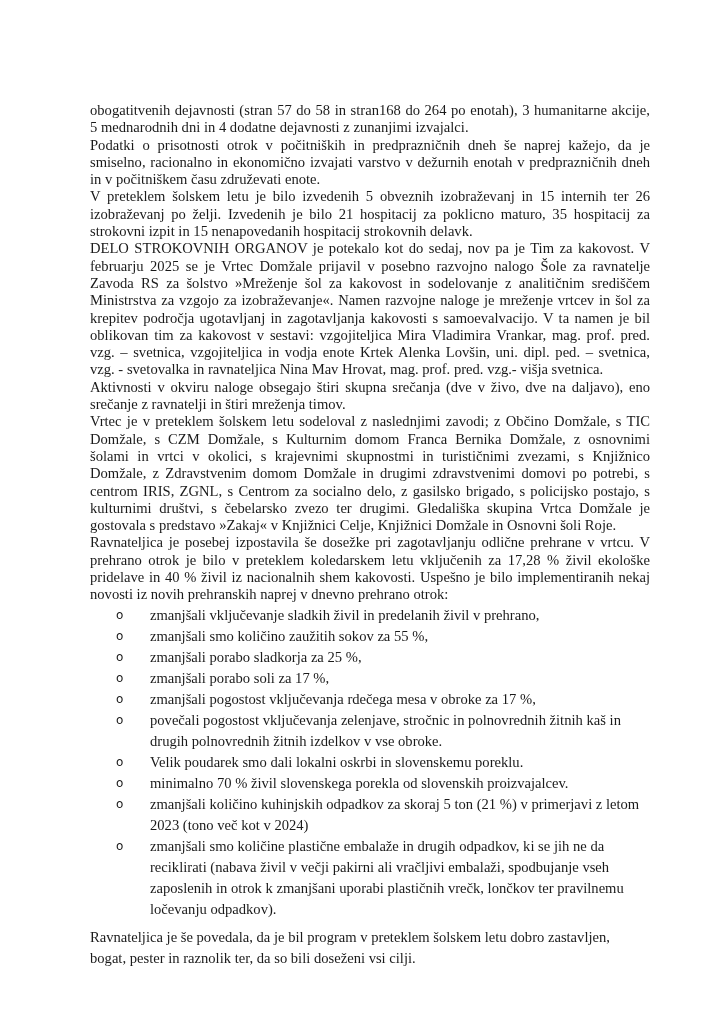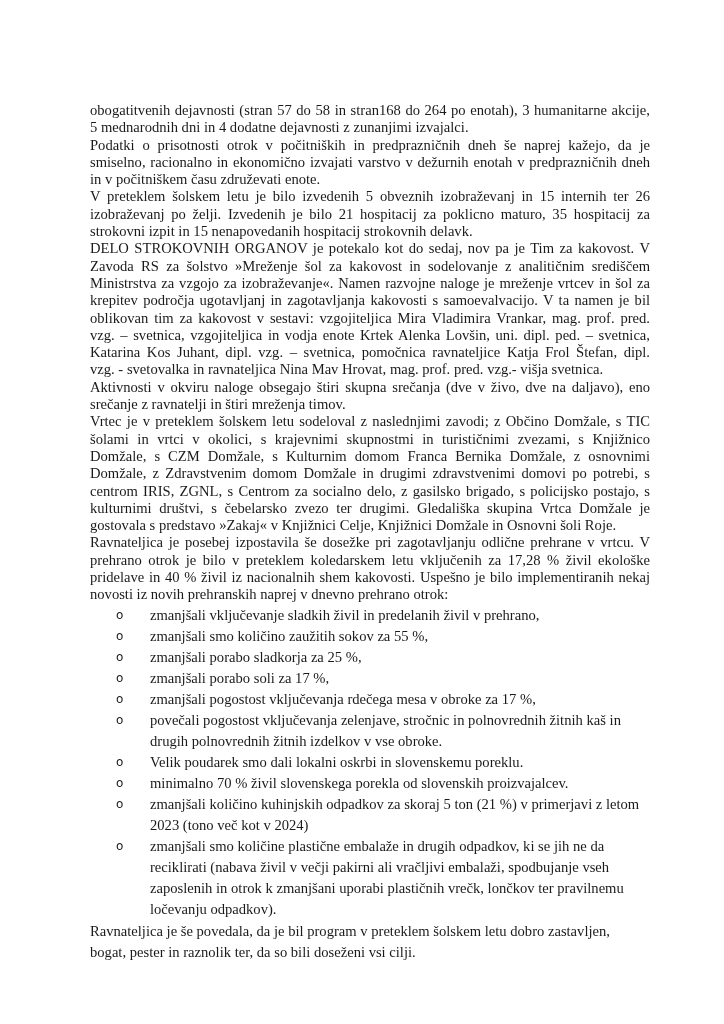--- a/index.html
+++ b/index.html
@@ -39,21 +39,21 @@
     position: absolute;
     left: 26px;
     top: 0;
     font-size: 12px;
     line-height: 17.3px;
     font-family: "DejaVu Sans", sans-serif;
   }
   .li-line { display: block; height: 21px; line-height: 21px; white-space: nowrap; }
   .li .bullet { line-height: 21px; }
   .list-wrap { margin-top: 1px; }
-  .tail { margin-top: 1px; }
+  .tail { margin-top: 7px; }
 </style>
 </head>
 <body>
 
 <div class="page">
 
   <div class="para">
     <span class="line justify">obogatitvenih dejavnosti (stran 57 do 58 in stran168 do 264 po enotah), 3 humanitarne akcije,</span>
     <span class="line">5 mednarodnih dni in 4 dodatne dejavnosti z zunanjimi izvajalci.</span>
   </div>
@@ -65,38 +65,38 @@
   </div>
 
   <div class="para">
     <span class="line justify">V preteklem šolskem letu je bilo izvedenih 5 obveznih izobraževanj in 15 internih ter 26</span>
     <span class="line justify">izobraževanj po želji. Izvedenih je bilo 21 hospitacij za poklicno maturo, 35 hospitacij za</span>
     <span class="line">strokovni izpit in 15 nenapovedanih hospitacij strokovnih delavk.</span>
   </div>
 
   <div class="para">
     <span class="line justify">DELO STROKOVNIH ORGANOV je potekalo kot do sedaj, nov pa je Tim za kakovost. V</span>
+    <span class="line justify">februarju 2025 se je Vrtec Domžale prijavil v posebno razvojno nalogo Šole za ravnatelje</span>
     <span class="line justify">Zavoda RS za šolstvo »Mreženje šol za kakovost in sodelovanje z analitičnim središčem</span>
     <span class="line justify">Ministrstva za vzgojo za izobraževanje«. Namen razvojne naloge je mreženje vrtcev in šol za</span>
     <span class="line justify">krepitev področja ugotavljanj in zagotavljanja kakovosti s samoevalvacijo. V ta namen je bil</span>
     <span class="line justify">oblikovan tim za kakovost v sestavi: vzgojiteljica Mira Vladimira Vrankar, mag. prof. pred.</span>
     <span class="line justify">vzg. – svetnica, vzgojiteljica in vodja enote Krtek Alenka Lovšin, uni. dipl. ped. – svetnica,</span>
-    <span class="line justify">Katarina Kos Juhant, dipl. vzg. – svetnica,  pomočnica ravnateljice Katja Frol Štefan, dipl.</span>
     <span class="line">vzg. - svetovalka in ravnateljica Nina Mav Hrovat, mag. prof. pred. vzg.- višja svetnica.</span>
   </div>
 
   <div class="para">
     <span class="line justify">Aktivnosti v okviru naloge obsegajo štiri skupna srečanja (dve v živo, dve na daljavo), eno</span>
     <span class="line">srečanje z ravnatelji in štiri mreženja timov.</span>
   </div>
 
   <div class="para">
     <span class="line justify">Vrtec je v preteklem šolskem letu sodeloval z naslednjimi zavodi; z Občino Domžale, s TIC</span>
+    <span class="line justify">Domžale, s CZM Domžale, s Kulturnim domom Franca Bernika Domžale, z osnovnimi</span>
     <span class="line justify">šolami in vrtci v okolici, s krajevnimi skupnostmi in turističnimi zvezami, s Knjižnico</span>
-    <span class="line justify">Domžale, s CZM Domžale, s Kulturnim domom Franca Bernika Domžale, z osnovnimi</span>
     <span class="line justify">Domžale, z Zdravstvenim domom Domžale in drugimi zdravstvenimi domovi po potrebi, s</span>
     <span class="line justify">centrom IRIS, ZGNL, s Centrom za socialno delo, z gasilsko brigado, s policijsko postajo, s</span>
     <span class="line justify">kulturnimi društvi, s čebelarsko zvezo ter drugimi. Gledališka skupina Vrtca Domžale je</span>
     <span class="line">gostovala s predstavo »Zakaj« v Knjižnici Celje, Knjižnici Domžale in Osnovni šoli Roje.</span>
   </div>
 
   <div class="para">
     <span class="line justify">Ravnateljica je posebej izpostavila še dosežke pri zagotavljanju odlične prehrane v vrtcu. V</span>
     <span class="line justify">prehrano otrok je bilo v preteklem koledarskem letu vključenih za 17,28 % živil ekološke</span>
     <span class="line justify">pridelave in 40 % živil iz nacionalnih shem kakovosti. Uspešno je bilo implementiranih nekaj</span>

